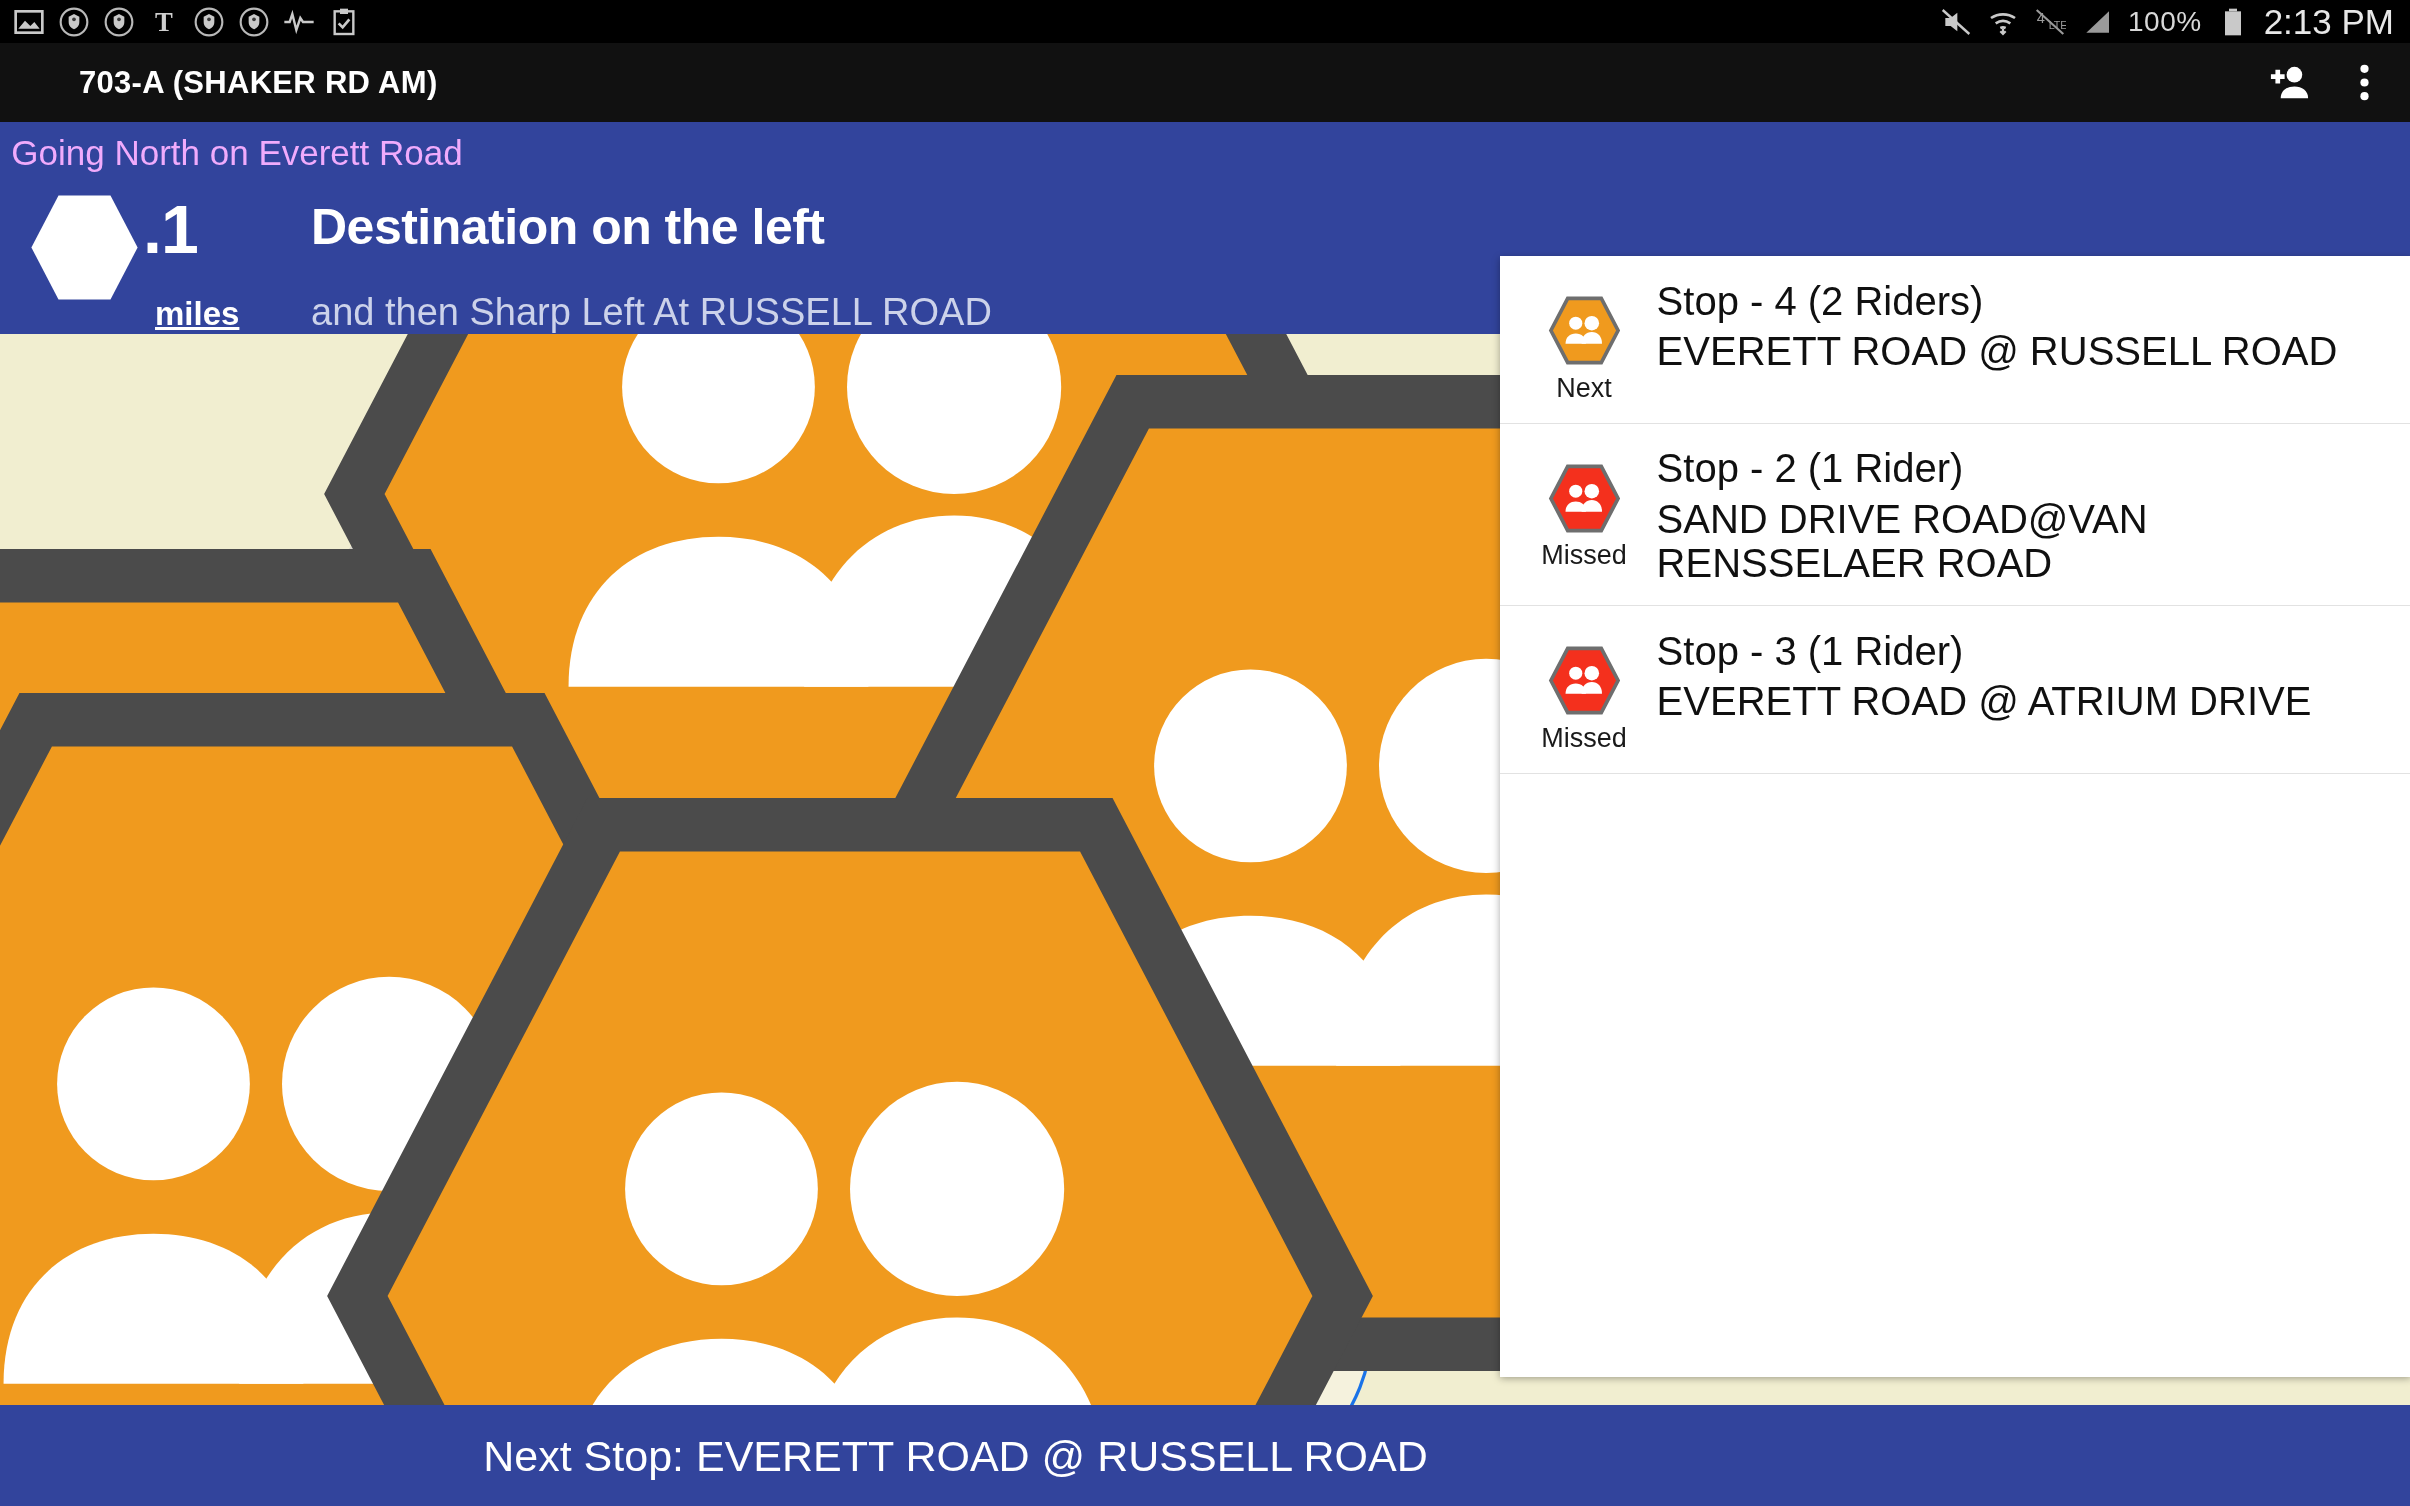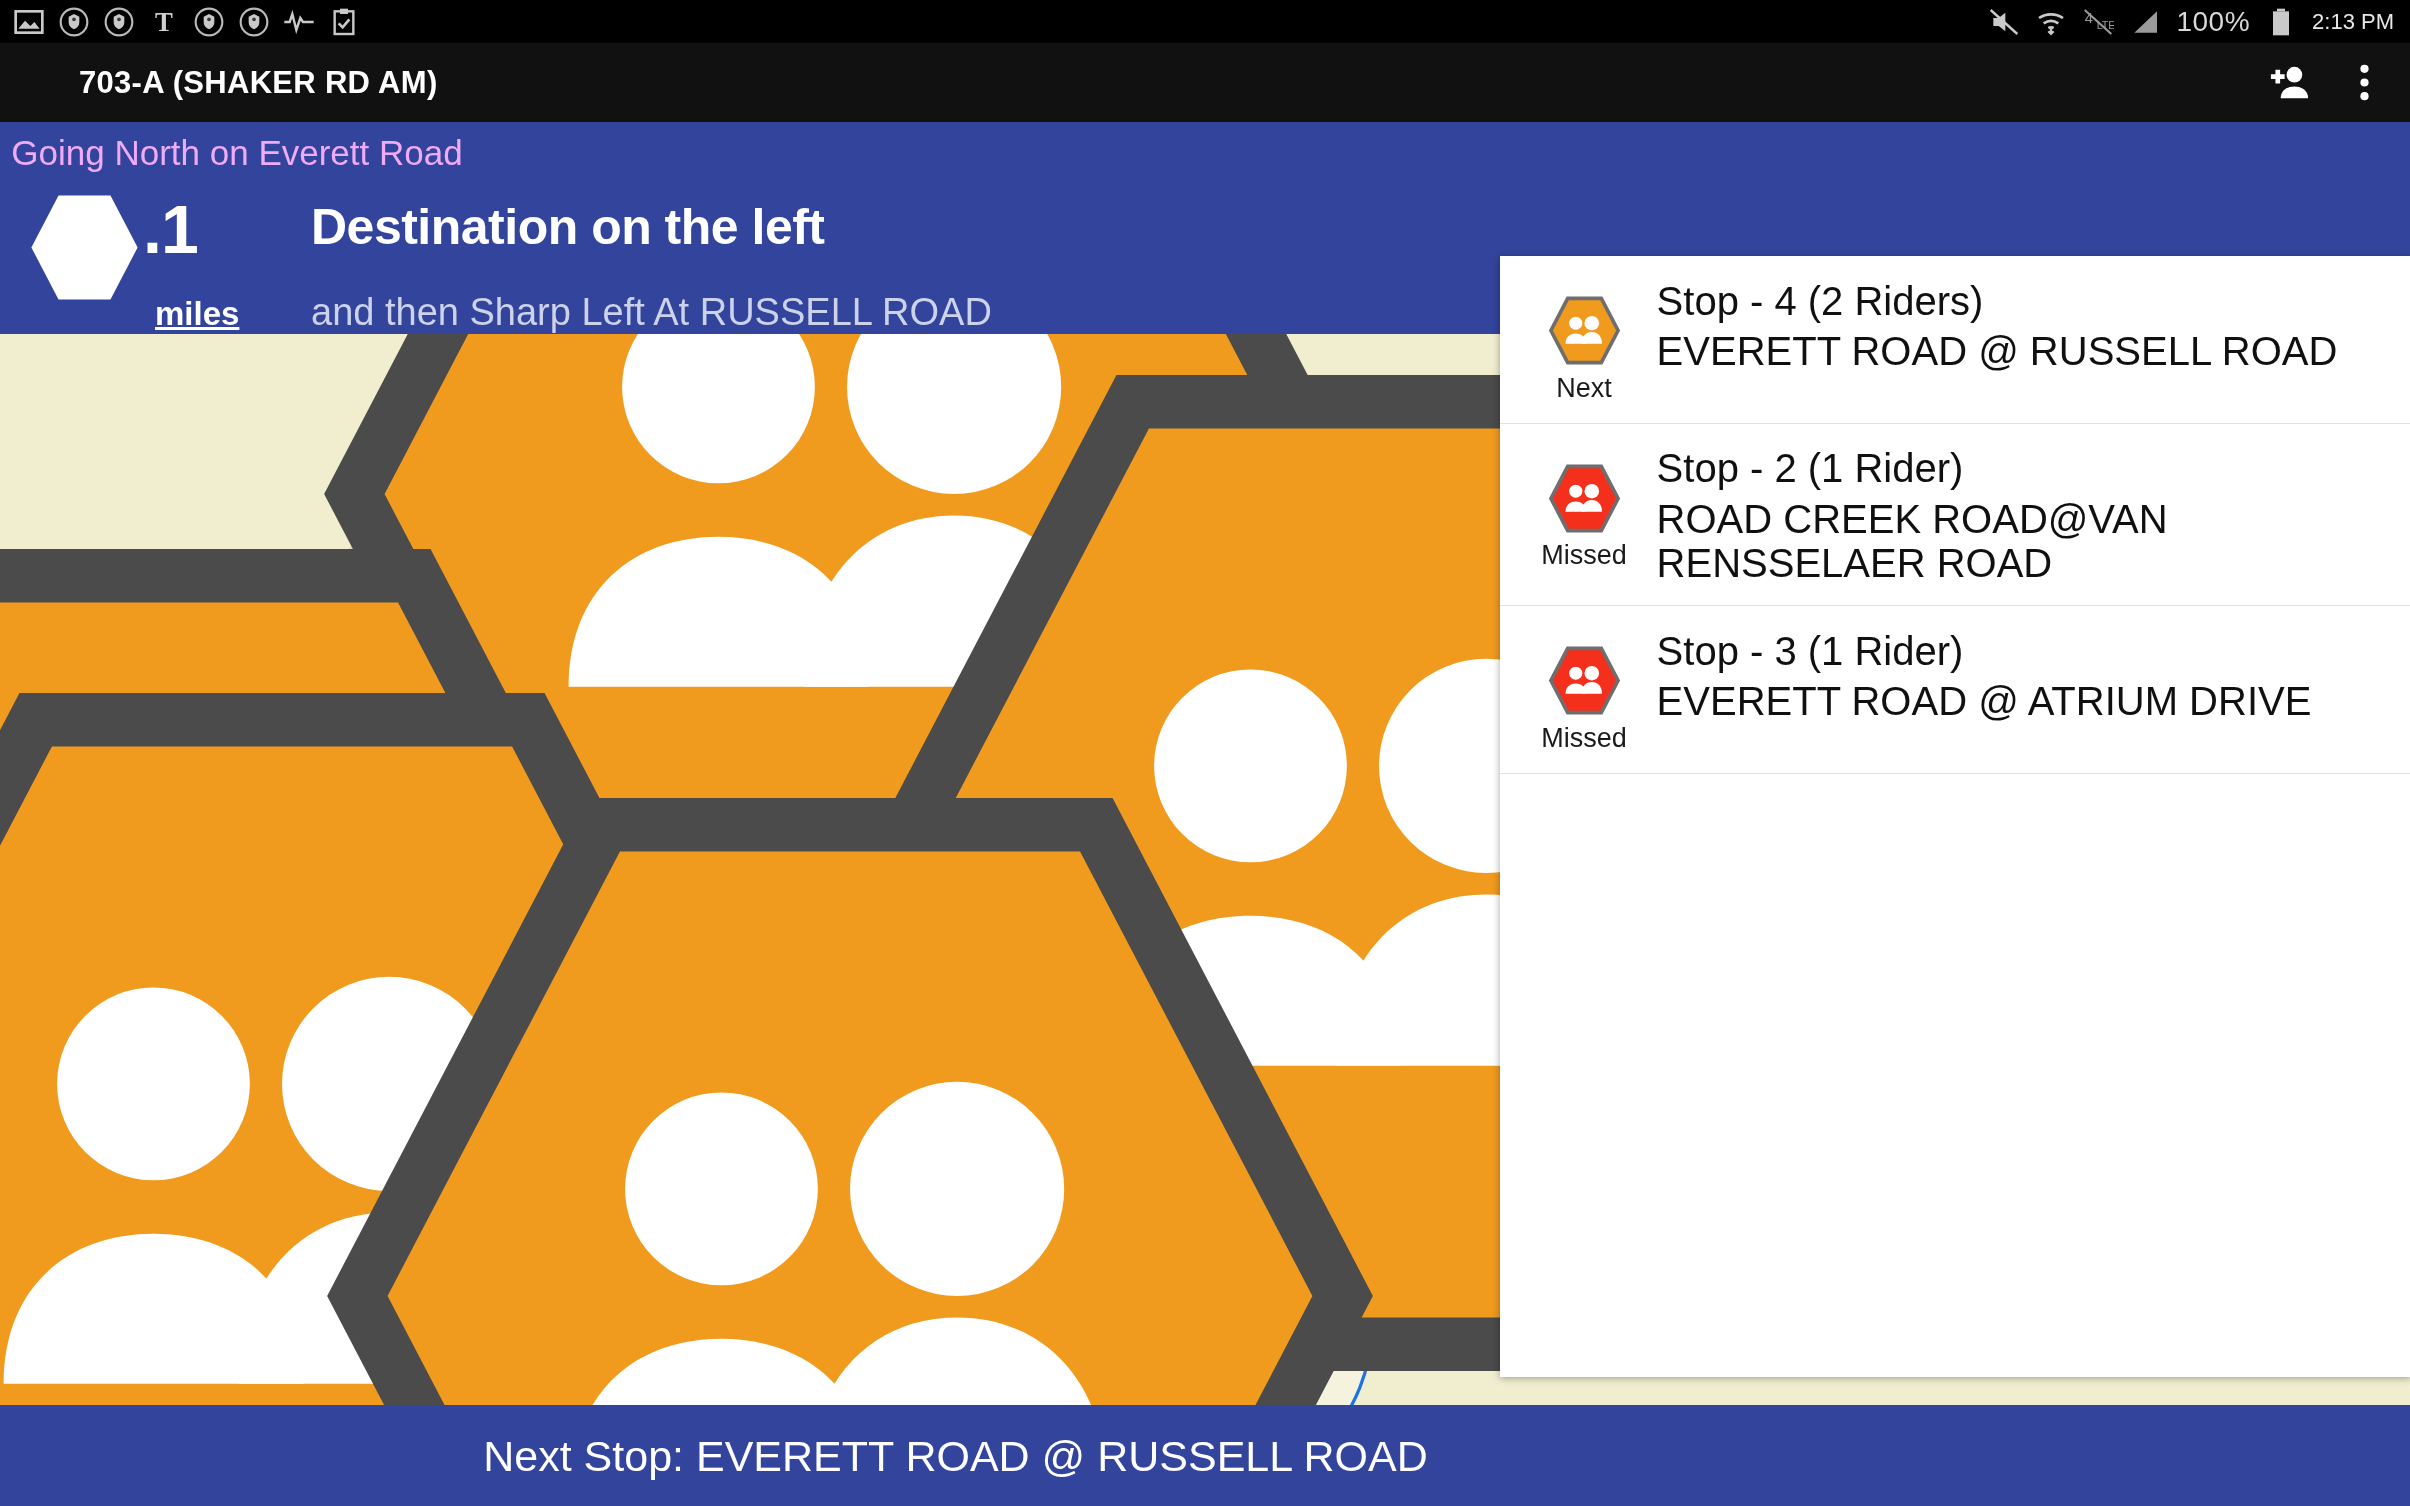--- a/index.html
+++ b/index.html
@@ -8,21 +8,21 @@
 
   #app { position:relative; width:2411px; height:1507px; overflow:hidden; }
 
   
   .statusbar { position:absolute; left:0; top:0; width:2411px; height:43px;
                background:#000; display:flex; align-items:center; }
   .sb-left { display:flex; align-items:center; gap:13px; padding-left:13px; }
   .sb-right { margin-left:auto; display:flex; align-items:center; gap:15px; padding-right:17px; }
   .sb-ico { width:32px; height:32px; display:block; }
   .sb-txt { color:#d8d8d8; font-size:28px; letter-spacing:0.5px; }
-  .sb-time { color:#e8e8e8; font-size:22px; }
+  .sb-time { color:#e8e8e8; font-size:35px; }
 
   
   .actionbar { position:absolute; left:0; top:43px; width:2411px; height:79px;
                background:#111; display:flex; align-items:center; }
   .ab-title { color:#fff; font-size:31px; font-weight:bold; padding-left:34px; letter-spacing:0.3px;margin-left:45px; }
   .ab-actions { margin-left:auto; display:flex; align-items:center; gap:40px; padding-right:36px; }
 
   
   .navbanner { position:absolute; left:0; top:122px; width:2411px; height:212px;
                background:#32449c; }
@@ -307,21 +307,21 @@
           <polygon points="27,6 73,6 96,50 73,94 27,94 4,50" fill="#f4301d" stroke="#6e6e6e" stroke-width="5"></polygon>
           <circle cx="38" cy="40" r="9" fill="#fff"></circle>
             <circle cx="60" cy="40" r="10" fill="#fff"></circle>
           <path d="M24 68c0-9 6-14 14-14s14 5 14 14z" fill="#fff"></path>
           <path d="M46 68c0-10 6-16 14-16s14 6 14 16z" fill="#fff"></path>
         </svg>
         <div class="card-state">Missed</div>
       </div>
       <div class="card-txt">
         <div class="card-title">Stop - 2 (1 Rider)</div>
-        <div class="card-addr">ROAD CREEK ROAD@VAN RENSSELAER ROAD</div>
+        <div class="card-addr">SAND DRIVE ROAD@VAN RENSSELAER ROAD</div>
       </div>
     </div>
 
     <div class="stopcard">
       <div class="card-ico">
         <svg class="hexmark" viewBox="0 0 100 100">
           <polygon points="27,6 73,6 96,50 73,94 27,94 4,50" fill="#f4301d" stroke="#6e6e6e" stroke-width="5"></polygon>
           <circle cx="38" cy="40" r="9" fill="#fff"></circle>
             <circle cx="60" cy="40" r="10" fill="#fff"></circle>
           <path d="M24 68c0-9 6-14 14-14s14 5 14 14z" fill="#fff"></path>

